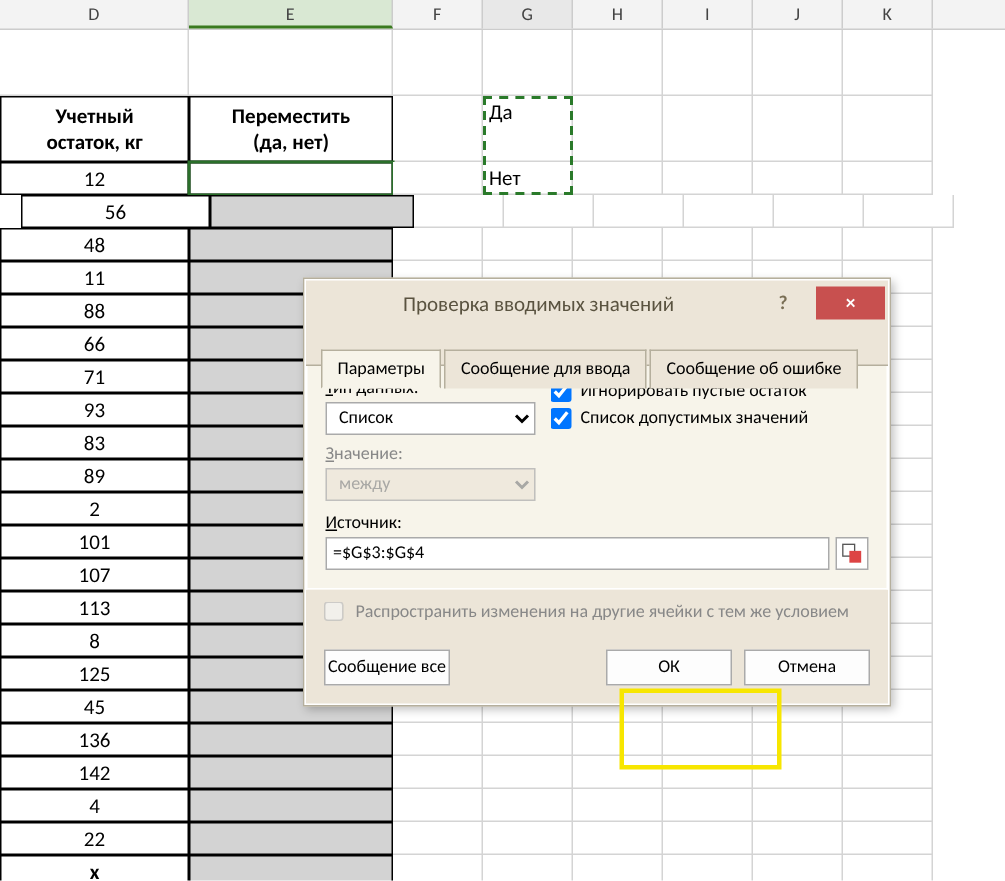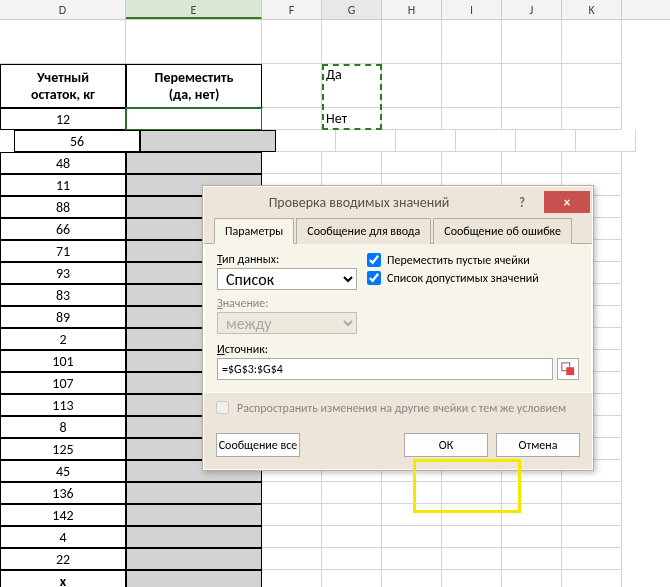--- a/index.html
+++ b/index.html
@@ -33,30 +33,30 @@
 
 .dialog { position: absolute; left: 202px; top: 185px; width: 392px; background: #ece5d8; border: 1px solid #b5af9d; box-shadow: 2px 2px 6px rgba(0,0,0,0.25); }
 .dlg-outer { border: 1px solid #fff; }
 .title-bar { display: flex; align-items: center; height: 30px; padding-left: 12px; font-size: 14px; color: #5a5340; }
 .title-text { flex: 1; text-align: center; }
 .tb-btn { width: 40px; height: 24px; display: flex; align-items: center; justify-content: center; font-weight: bold; font-size: 13px; margin-right: 2px; }
 .tb-help { color: #7a6f55; }
 .tb-close { background: #c8504f; color: #fff; width: 46px; height: 22px; }
 
 .tabs { display: flex; padding-left: 10px; border-bottom: 1px solid #b5af9d; background: #ece5d8; }
-.tab { padding: 5px 10px; font-size: 12px; border: 1px solid #b5af9d; border-bottom: none; margin-right: 2px; background: #ece5d8; position: relative; top: 1px; }
+.tab { padding: 5px 10px; font-size: 12px; border: 1px solid #b5af9d; border-bottom: none; margin-right: 2px; background: #ece5d8; position: relative; top: 16px; }
 .tab.active { background: #f7f4ea; border-bottom: 1px solid #f7f4ea; }
 
 .panel { background: #f7f4ea; padding: 8px 12px 12px; border: 1px solid #fff; border-top: none; }
 .gtitle { font-size: 12px; margin-bottom: 6px; }
 .ulabel { font-size: 12px; margin-bottom: 2px; }
 .underline { text-decoration: underline; }
-.row2 { display: flex; align-items: center; gap: 10px; }
+.row2 { display: flex; align-items: flex-end; gap: 10px; }
 .field-col { width: 140px; }
-select.inp, input.inp { width: 140px; height: 22px; font-size: 16px; border: 1px solid #aaa; background: #fff; padding: 0 4px; font-family: inherit; }
+select.inp, input.inp { width: 140px; height: 22px; font-size: 12px; border: 1px solid #aaa; background: #fff; padding: 0 4px; font-family: inherit; }
 .inp.dis { background: #ece5d8; color: #888; }
 .src-row { display: flex; align-items: center; gap: 4px; }
 input.src { flex: 1; height: 22px; border: 1px solid #aaa; font-size: 12px; padding: 0 4px; font-family: inherit; }
 .range-btn { width: 22px; height: 22px; border: 1px solid #aaa; background: #fff; display: flex; align-items: center; justify-content: center; }
 .chk { display: flex; align-items: center; font-size: 12px; gap: 6px; margin-bottom: 4px; }
 .chk input { width: 14px; height: 14px; }
 .dis-label { color: #888; }
 
 .prop-area { padding: 8px 12px; display: flex; align-items: flex-start; gap: 8px; }
 .prop-text { font-size: 12px; color: #888; flex: 1; line-height: 1.3; }
@@ -349,21 +349,21 @@
     <div class="row2">
       <div class="field-col">
         <div class="ulabel"><span class="underline">Т</span><span>ип данных:</span></div>
         <select class="inp">
           <option>Список</option>
         </select>
       </div>
       <div style="flex:1">
         <label class="chk">
               <input type="checkbox" checked="" style="">
-              <span>Переместить пустые ячейки</span>
+              <span>Игнорировать пустые остаток</span>
             </label>
         <label class="chk">
               <input type="checkbox" checked="" style="">
               <span>Список допустимых значений</span>
             </label>
       </div>
     </div>
     <div style="margin-top:6px">
       <div class="ulabel dis-label"><span class="underline">З</span>начение:</div>
       <select class="inp dis" disabled="">

